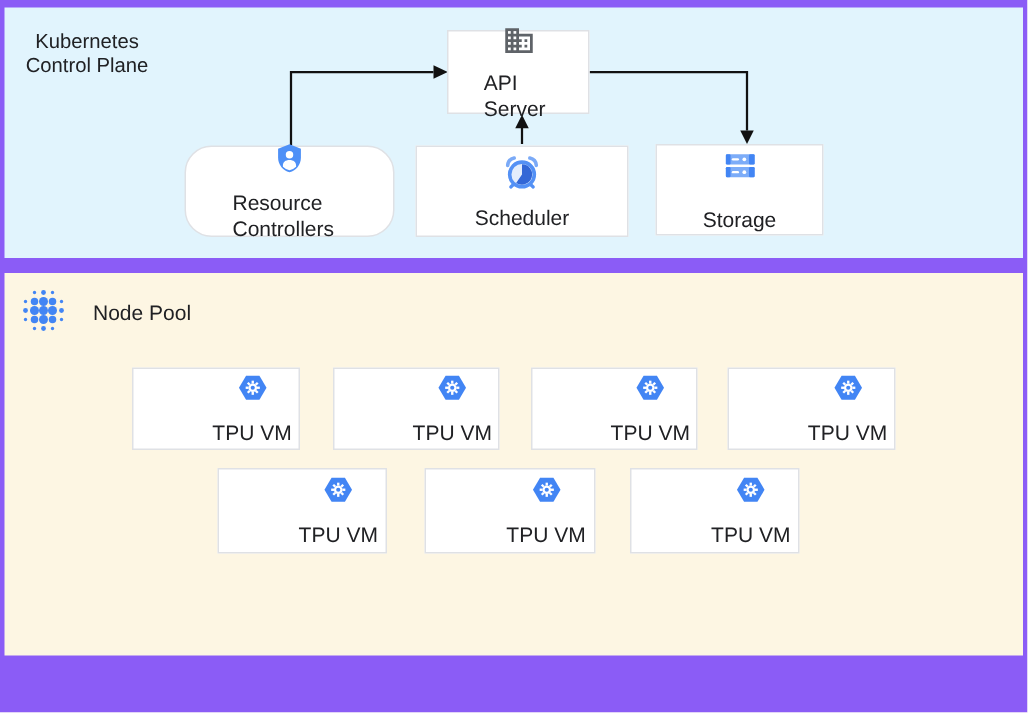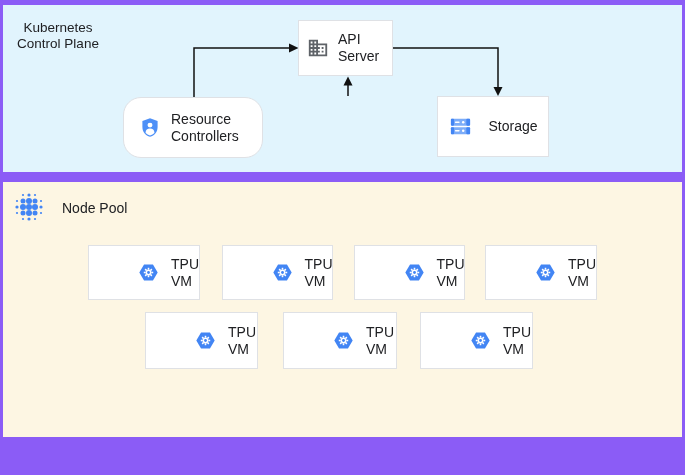--- a/index.html
+++ b/index.html
@@ -31,20 +31,21 @@
   }
   .node-box {
     position: absolute;
     background: #ffffff;
     border: 1px solid #dfe1e5;
     box-sizing: border-box;
     display: flex;
     align-items: center;
     justify-content: center;
     gap: 9px;
+    flex-direction: column;
   }
   .node-box .label {
     font-size: 14px;
     line-height: 17px;
     color: #202124;
   }
   #box-api-server        { left: 298px; top: 20px;  width: 95px;  height: 56px; }
   #box-resource-ctrl     { left: 123px; top: 97px;  width: 140px; height: 61px; gap: 10px; border-radius: 18px; }
   #box-scheduler         { left: 277px; top: 97px;  width: 142px; height: 61px; }
   #box-storage           { left: 437px; top: 96px;  width: 112px; height: 61px; gap: 15px; }
@@ -107,20 +108,31 @@
 
   <div class="node-box" id="box-resource-ctrl">
     <svg class="icon" width="22" height="23" viewBox="0 0 24 24">
       <path fill="#4e90f7" d="M12 1.9 20.3 5v6.4c0 5.3-3.4 9.3-8.3 10.8-4.9-1.5-8.3-5.5-8.3-10.8V5L12 1.9z"></path>
       <circle cx="12" cy="9.4" r="2.7" fill="#ffffff"></circle>
       <path fill="#ffffff" d="M12 13.2c-2.9 0-4.8 1.5-4.8 4.3v.6a9.8 9.8 0 0 0 4.8 2.6 9.8 9.8 0 0 0 4.8-2.6v-.6c0-2.8-1.9-4.3-4.8-4.3z"></path>
     </svg>
     <div class="label" style="width:76px">Resource Controllers</div>
   </div>
 
+  <div class="node-box" id="box-scheduler">
+    <svg class="icon" width="26" height="26" viewBox="0 0 24 24">
+      <path d="M3.2 7.6C3.4 5 5 3.6 7.2 3.1" stroke="#7baaf7" stroke-width="2.2" fill="none" stroke-linecap="round"></path>
+      <path d="M20.8 7.6C20.6 5 19 3.6 16.8 3.1" stroke="#7baaf7" stroke-width="2.2" fill="none" stroke-linecap="round"></path>
+      <path d="M5.1 20.9 6.9 19.2" stroke="#5491f5" stroke-width="2" fill="none" stroke-linecap="round"></path>
+      <path d="M18.9 20.9 17.1 19.2" stroke="#5491f5" stroke-width="2" fill="none" stroke-linecap="round"></path>
+      <circle cx="12" cy="13.2" r="7.6" fill="#e3edfc" stroke="#5491f5" stroke-width="2.2"></circle>
+      <path d="M12 13.2 L12 6.9 A6.3 6.3 0 1 1 8.4 18.4 Z" fill="#3367d6"></path>
+    </svg>
+    <div class="label">Scheduler</div>
+  </div>
 
   <div class="node-box" id="box-storage">
     <svg class="icon" width="25" height="25" viewBox="0 0 24 24">
       <g>
         <rect x="2.8" y="4.6" width="18.4" height="6.6" rx="0.8" fill="#7cacf8"></rect>
         <rect x="2.8" y="4.6" width="3" height="6.6" rx="0.8" fill="#4285f4"></rect>
         <rect x="17.6" y="4.6" width="3.6" height="6.6" rx="0.8" fill="#4285f4"></rect>
         <rect x="6.6" y="7.15" width="4.6" height="1.5" rx="0.75" fill="#ffffff"></rect>
         <circle cx="14.6" cy="7.9" r="1.2" fill="#ffffff"></circle>
       </g>

